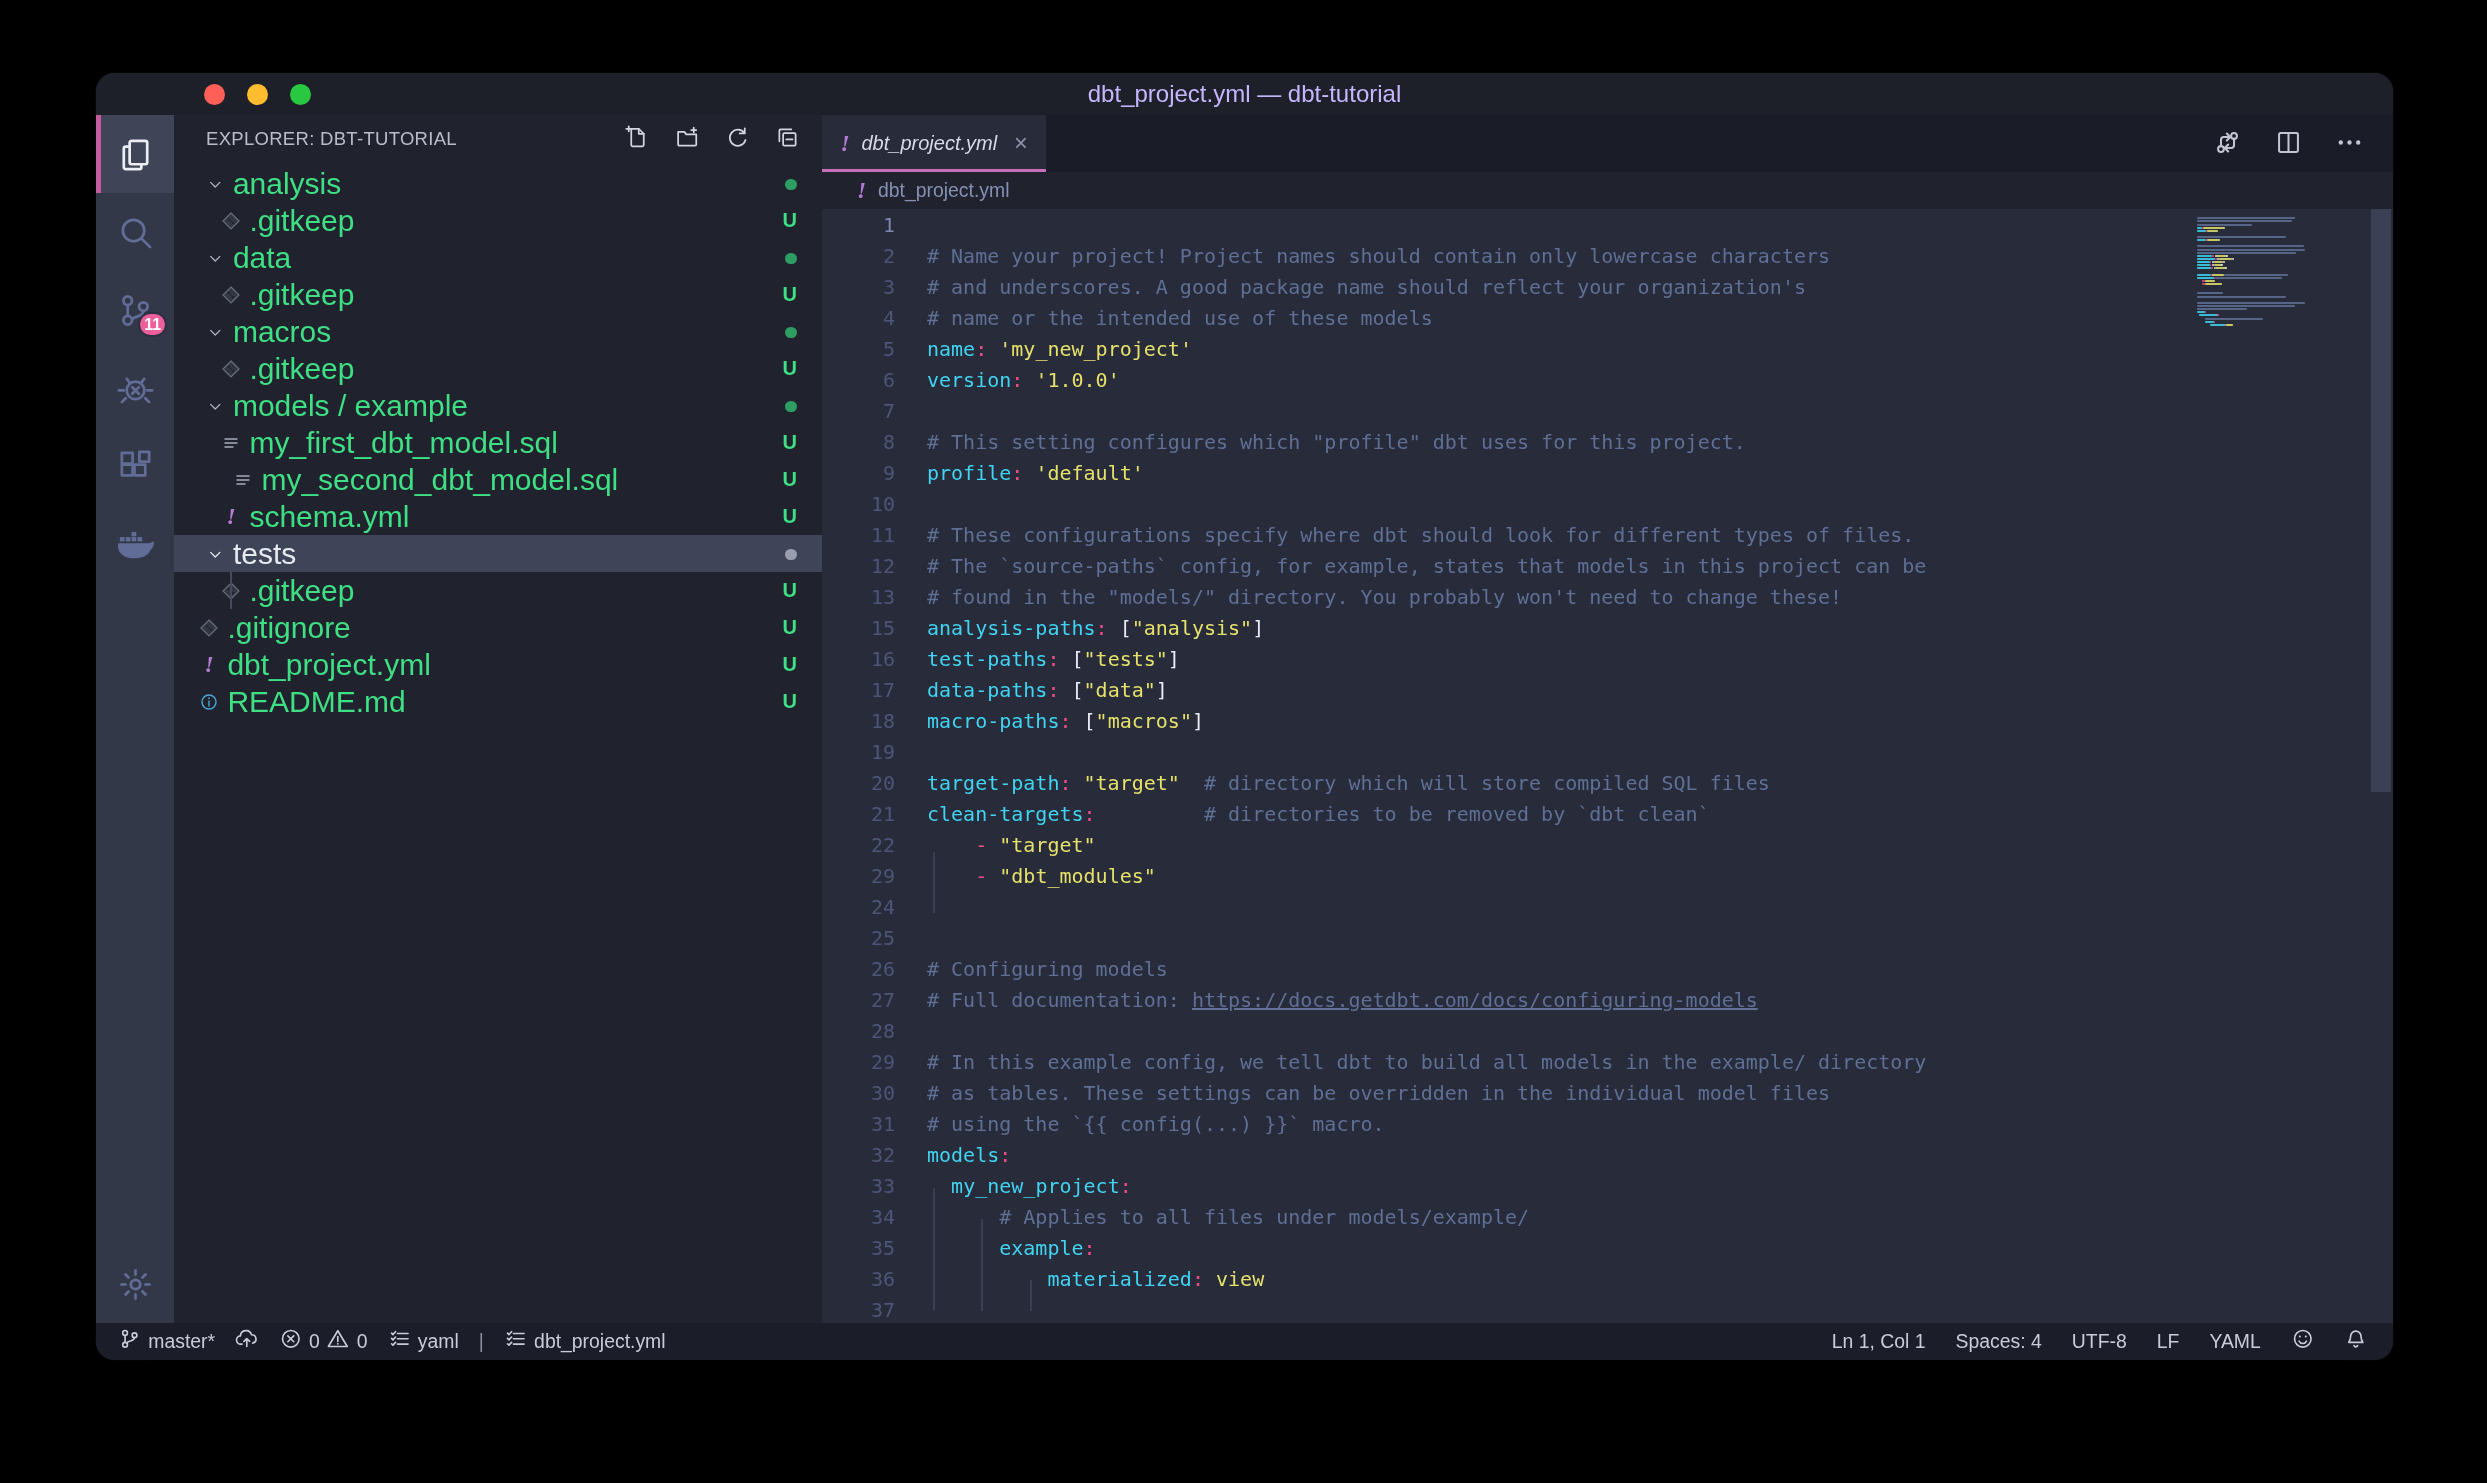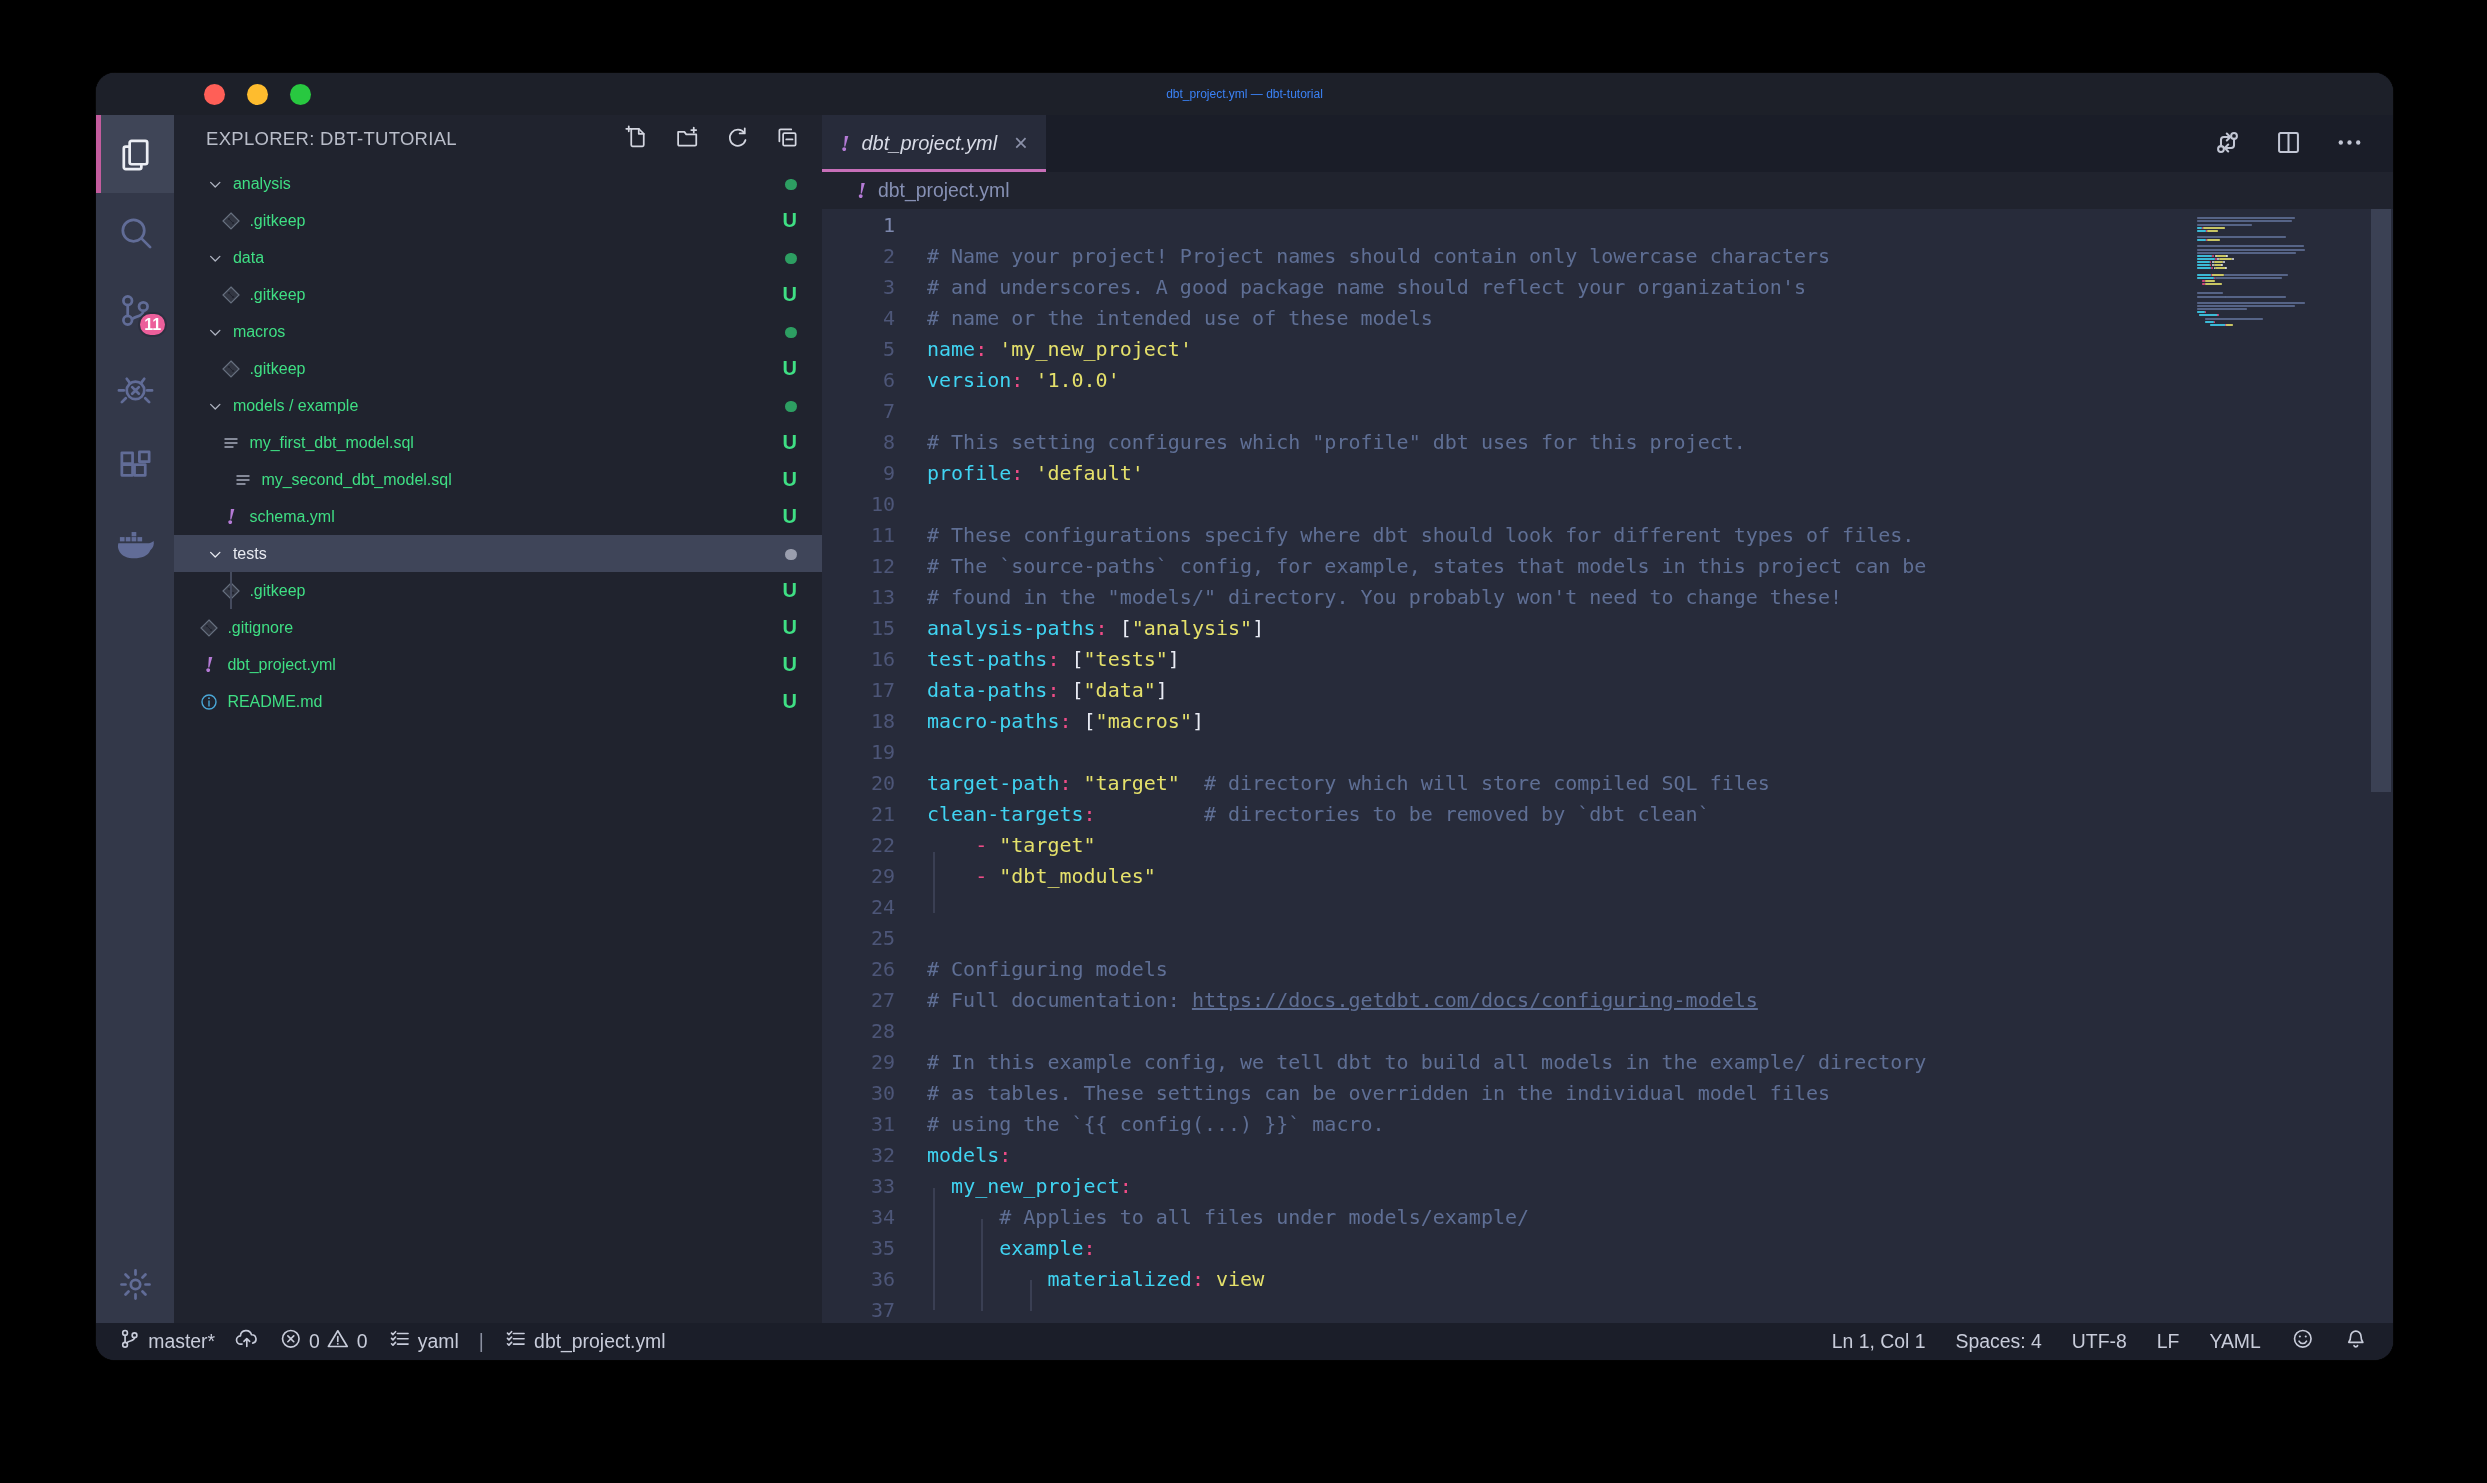--- a/index.html
+++ b/index.html
@@ -6,42 +6,42 @@
   .canvas{position:relative;width:2487px;height:1484px;background:#000;overflow:hidden;
           font-family:"Liberation Sans",sans-serif;-webkit-font-smoothing:antialiased;}
   .window{position:absolute;left:96px;top:73px;width:2297px;height:1287px;border-radius:18.5px;
           background:#272b3a;overflow:hidden;display:flex;flex-direction:column;
           box-shadow:0 25px 76px rgba(0,0,0,.85), 0 0 0 0.8px rgba(255,255,255,.04);}
   
   .titlebar{height:42px;background:#1d2029;position:relative;flex:0 0 auto;display:flex;align-items:center;}
   .traffic{position:absolute;left:108px;top:0;height:42px;display:flex;align-items:center;gap:22px;}
   .tl{width:21px;height:21px;border-radius:50%;}
   .tl.red{background:#ff5f57}.tl.yellow{background:#febc2e}.tl.green{background:#28c840}
-  .win-title{width:100%;text-align:center;color:#3b82f6;font-size:12px;}
+  .win-title{width:100%;text-align:center;color:#c4b5fd;font-size:24px;}
   
   .main{flex:1 1 auto;display:flex;min-height:0;}
   
   .activitybar{width:78px;background:#333849;display:flex;flex-direction:column;align-items:stretch;flex:0 0 auto;position:relative;}
   .act-item{height:78px;display:flex;align-items:center;justify-content:center;color:#616c97;position:relative;cursor:pointer;}
   .act-item svg{width:39px;height:39px;}
   .act-item.active{background:#3f4557;color:#eceef4;}
   .act-item.active::before{content:"";position:absolute;left:0;top:0;bottom:0;width:5px;background:#c45c9e;}
   .act-badge{position:absolute;right:6.7px;bottom:11.8px;min-width:29px;height:25px;border-radius:13.5px;background:#ec5f9b;
              color:#fff;font-size:16px;font-weight:bold;display:flex;align-items:center;justify-content:center;
              border:2.5px solid #2c3040;padding:0 3.4px;box-sizing:border-box;}
   .act-spacer{flex:1}
   
   .sidebar{width:648px;background:#20232e;flex:0 0 auto;display:flex;flex-direction:column;min-height:0;}
   .sb-header{height:47px;display:flex;align-items:center;padding:0 22px 0 32px;flex:0 0 auto;}
   .sb-title{color:#b9bdc9;font-size:18.5px;letter-spacing:0.3px;flex:1 1 auto;white-space:nowrap;}
   .sb-actions{display:flex;gap:25px;color:#d3d6e0;}
   .sb-actions svg{width:25px;height:25px;cursor:pointer;}
   .tree{flex:1 1 auto;overflow:hidden;padding-top:3.4px;}
   .row{height:37px;display:flex;align-items:center;position:relative;cursor:pointer;color:#3fdf84;}
-  .row .label{font-size:16px;white-space:nowrap;flex:0 1 auto;overflow:hidden;}
+  .row .label{font-size:30px;white-space:nowrap;flex:0 1 auto;overflow:hidden;}
   .row.selected{background:#3f4559;color:#e8eaf1;justify-content:flex-end;}
   .chev{width:18.5px;height:18.5px;flex:0 0 auto;margin-right:8.4px;color:#aeb3c0;}
   .row.selected .chev{color:#e8eaf1;}
   .fic{width:20px;flex:0 0 auto;margin-right:8.4px;display:flex;justify-content:center;align-items:center;font-size:20px;}
   .badge{margin-left:auto;margin-right:25px;flex:0 0 auto;font-size:20px;font-weight:bold;color:#3fdf84;}
   .dot{width:11.8px;height:11.8px;border-radius:50%;background:#2d9e62;}
   .dot.gray{background:#9a9eae;}
   .tree-guide{position:absolute;left:56px;top:0;bottom:0;width:1.7px;background:#454b5e;}
   .git-ic{color:#67707f;} .sql-ic{color:#a7adbd;}
   .excl{color:#b57bd6;font-weight:bold;font-style:italic;font-family:"Liberation Serif",serif;font-size:23.6px;line-height:1;}

